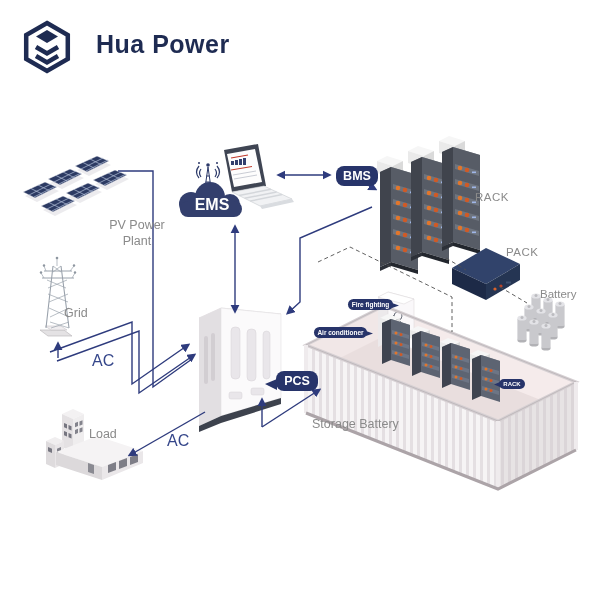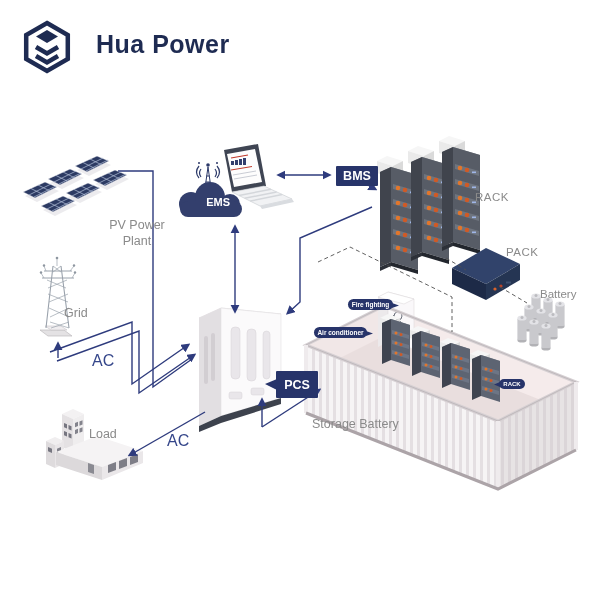--- a/index.html
+++ b/index.html
@@ -2,25 +2,25 @@
 <html><head>
 <meta charset="utf-8">
 <style>
   html,body{margin:0;padding:0;background:#fff;}
   .canvas{position:relative;width:600px;height:600px;background:#ffffff;overflow:hidden;
           font-family:"Liberation Sans",sans-serif;}
   .canvas svg{position:absolute;left:0;top:0;}
   .lbl{position:absolute;color:#8a8a8a;font-size:12.5px;}
   .ac-lbl{position:absolute;color:#35468a;font-size:16px;}
   .pill{position:absolute;background:#27346a;color:#fff;display:flex;align-items:center;
-        justify-content:center;font-weight:bold;border-radius:1px;white-space:nowrap;}
+        justify-content:center;font-weight:bold;border-radius:8px;white-space:nowrap;}
   .brand{position:absolute;left:78px;top:30px;font-size:25px;font-weight:800;color:#1e2b52;
          letter-spacing:.5px;margin-left:18px;}
-  .cloud-label{position:absolute;left:194px;top:196px;width:36px;text-align:right;
-               color:#fff;font-weight:bold;font-size:11px;}
+  .cloud-label{position:absolute;left:194px;top:196px;width:36px;text-align:center;
+               color:#fff;font-weight:bold;font-size:16px;}
 </style>
 </head>
 <body>
 
 <div class="canvas">
 
 <svg width="600" height="600" viewBox="0 0 600 600">
   <defs>
     <marker id="arr" viewBox="0 0 10 10" refX="7" refY="5" markerWidth="6.5" markerHeight="6.5" orient="auto-start-reverse">
       <path d="M0,0 L10,5 L0,10 z" fill="#2e3b7d"></path>
@@ -275,21 +275,21 @@
     <polygon points="500,382 494,384.5 500,387"></polygon>
   </g>
 </svg>
 
 <div class="brand">Hua Power</div>
 
 <div class="cloud-label">EMS</div>
 
 <div class="pill" style="left:336px;top:166px;width:42px;height:20px;font-size:12.5px;">BMS</div>
 
-<div class="pill" style="left:276px;top:371px;width:42px;height:27px;font-size:12.5px;">PCS</div>
+<div class="pill" style="left:276px;top:371px;width:42px;height:20px;font-size:12.5px;">PCS</div>
 
 <div class="pill" style="left:348px;top:299px;width:45px;height:11px;font-size:6.5px;border-radius:6px;">Fire fighting</div>
 
 <div class="pill" style="left:314px;top:327px;width:53px;height:11px;font-size:6.5px;border-radius:6px;">Air conditioner</div>
 
 <div class="pill" style="left:499px;top:379px;width:26px;height:10px;font-size:6px;border-radius:5px;">RACK</div>
 
 <div class="lbl" style="left:104px;top:218px;width:66px;text-align:center;line-height:1.25;">PV Power Plant</div>
 
 <div class="lbl" style="left:64px;top:306px;">Grid</div>

